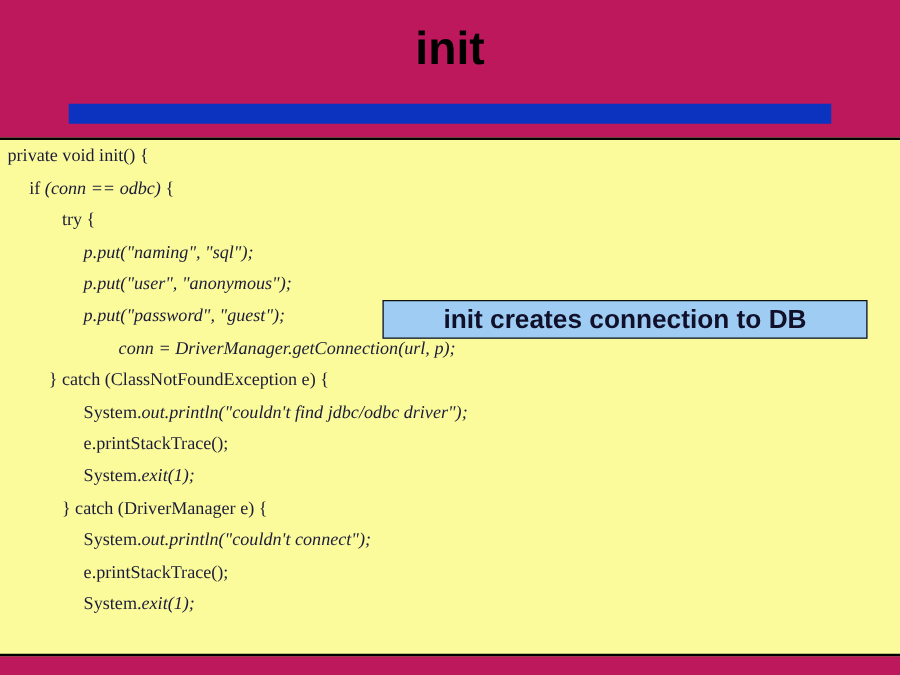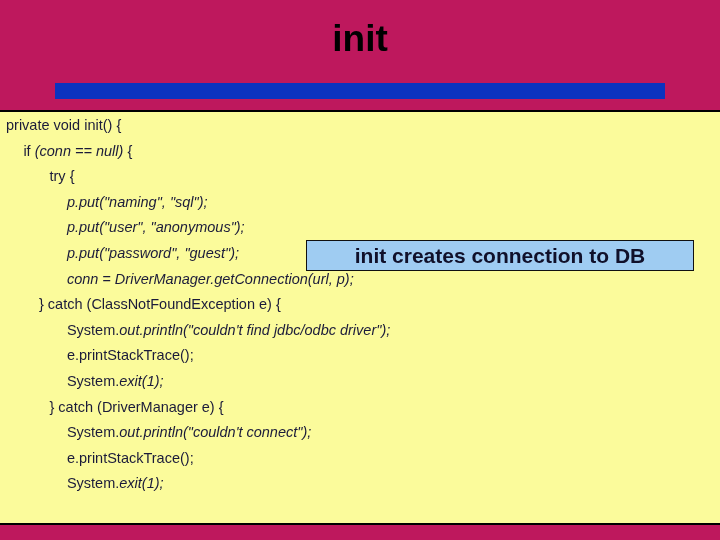--- a/index.html
+++ b/index.html
@@ -60,21 +60,21 @@
   }
 
   #code-block {
     position: absolute;
     left: 0px;
     top: 1px;
     width: 720px;
   }
 
   .code-line {
-    font-family: Liberation Sans, sans-serif;
+    font-family: Liberation Serif, serif;
     font-size: 14.5px;
     line-height: 25.6px;
     height: 25.6px;
     color: #1B1B3A;
     white-space: pre;
     padding-left: 6px;
   }
   .code-line i {
     font-style: italic;
   }
@@ -106,26 +106,26 @@
 
 <div id="slide">
 
   <div id="slide-title">init</div>
 
   <div id="title-rule" style="background: rgb(11, 51, 191);"></div>
 
   <div id="code-panel" style="background: rgb(251, 251, 155);">
     <div id="code-block">
         <div class="code-line" style="padding-left: 6px; color: rgb(27, 27, 58);"><span>private void init() {</span></div>
-        <div class="code-line" style="padding-left: 23.4px; color: rgb(27, 27, 58);"><span>if </span><i>(conn == null) </i><span>{</span></div>
+        <div class="code-line" style="padding-left: 23.4px; color: rgb(27, 27, 58);"><span>if </span><i>(conn == odbc) </i><span>{</span></div>
         <div class="code-line" style="padding-left: 49.5px; color: rgb(27, 27, 58);"><span>try {</span></div>
         <div class="code-line" style="padding-left: 66.9px; color: rgb(27, 27, 58);"><i>p.put("naming", "sql");</i></div>
         <div class="code-line" style="padding-left: 66.9px; color: rgb(27, 27, 58);"><i>p.put("user", "anonymous");</i></div>
         <div class="code-line" style="padding-left: 66.9px; color: rgb(27, 27, 58);"><i>p.put("password", "guest");</i></div>
-        <div class="code-line" style="padding-left: 66.9px; color: rgb(27, 27, 58);"><i>conn = DriverManager.getConnection(url, p);</i></div>
+        <div class="code-line" style="padding-left: 66.9px; color: rgb(27, 27, 58); margin-left: 28px;"><i>conn = DriverManager.getConnection(url, p);</i></div>
         <div class="code-line" style="padding-left: 39px; color: rgb(27, 27, 58);"><span>} catch (ClassNotFoundException e) {</span></div>
         <div class="code-line" style="padding-left: 66.9px; color: rgb(27, 27, 58);"><span>System.</span><i>out.println("couldn't find jdbc/odbc driver");</i></div>
         <div class="code-line" style="padding-left: 66.9px; color: rgb(27, 27, 58);"><span>e.printStackTrace();</span></div>
         <div class="code-line" style="padding-left: 66.9px; color: rgb(27, 27, 58);"><span>System.</span><i>exit(1);</i></div>
         <div class="code-line" style="padding-left: 49.5px; color: rgb(27, 27, 58);"><span>} catch (DriverManager e) {</span></div>
         <div class="code-line" style="padding-left: 66.9px; color: rgb(27, 27, 58);"><span>System.</span><i>out.println("couldn't connect");</i></div>
         <div class="code-line" style="padding-left: 66.9px; color: rgb(27, 27, 58);"><span>e.printStackTrace();</span></div>
         <div class="code-line" style="padding-left: 66.9px; color: rgb(27, 27, 58);"><span>System.</span><i>exit(1);</i></div>
         <div class="code-line" style="padding-left: 49.5px; color: rgb(27, 27, 58);"></div>
       </div>

